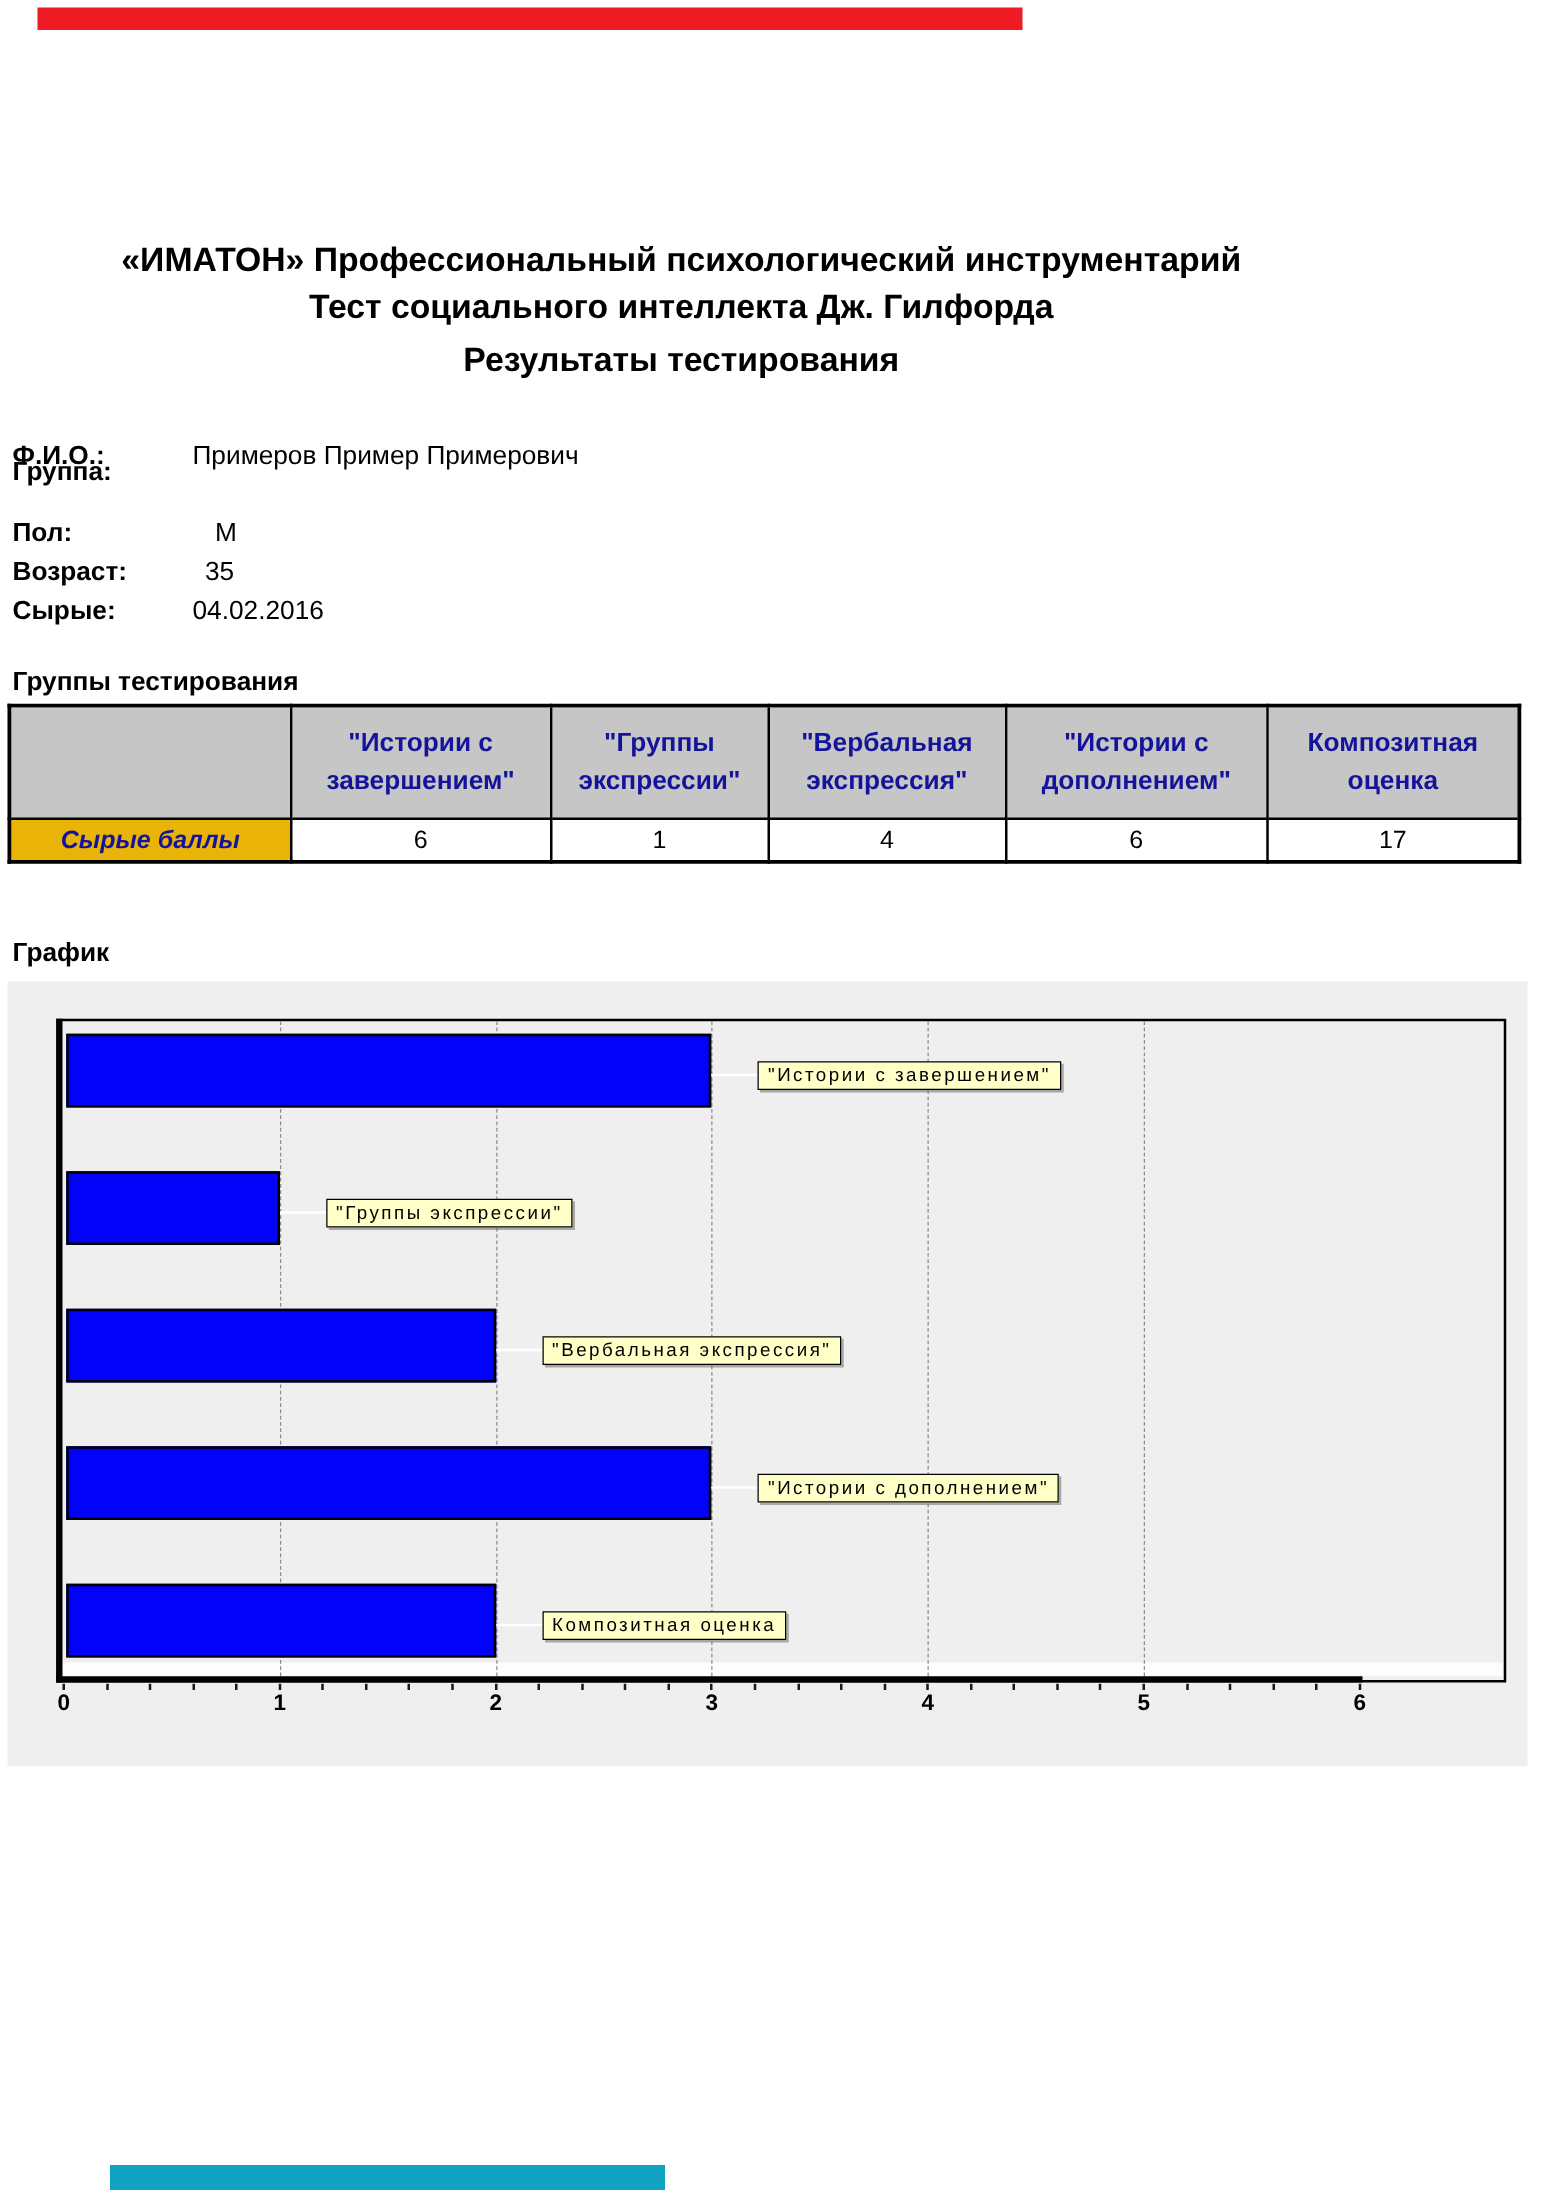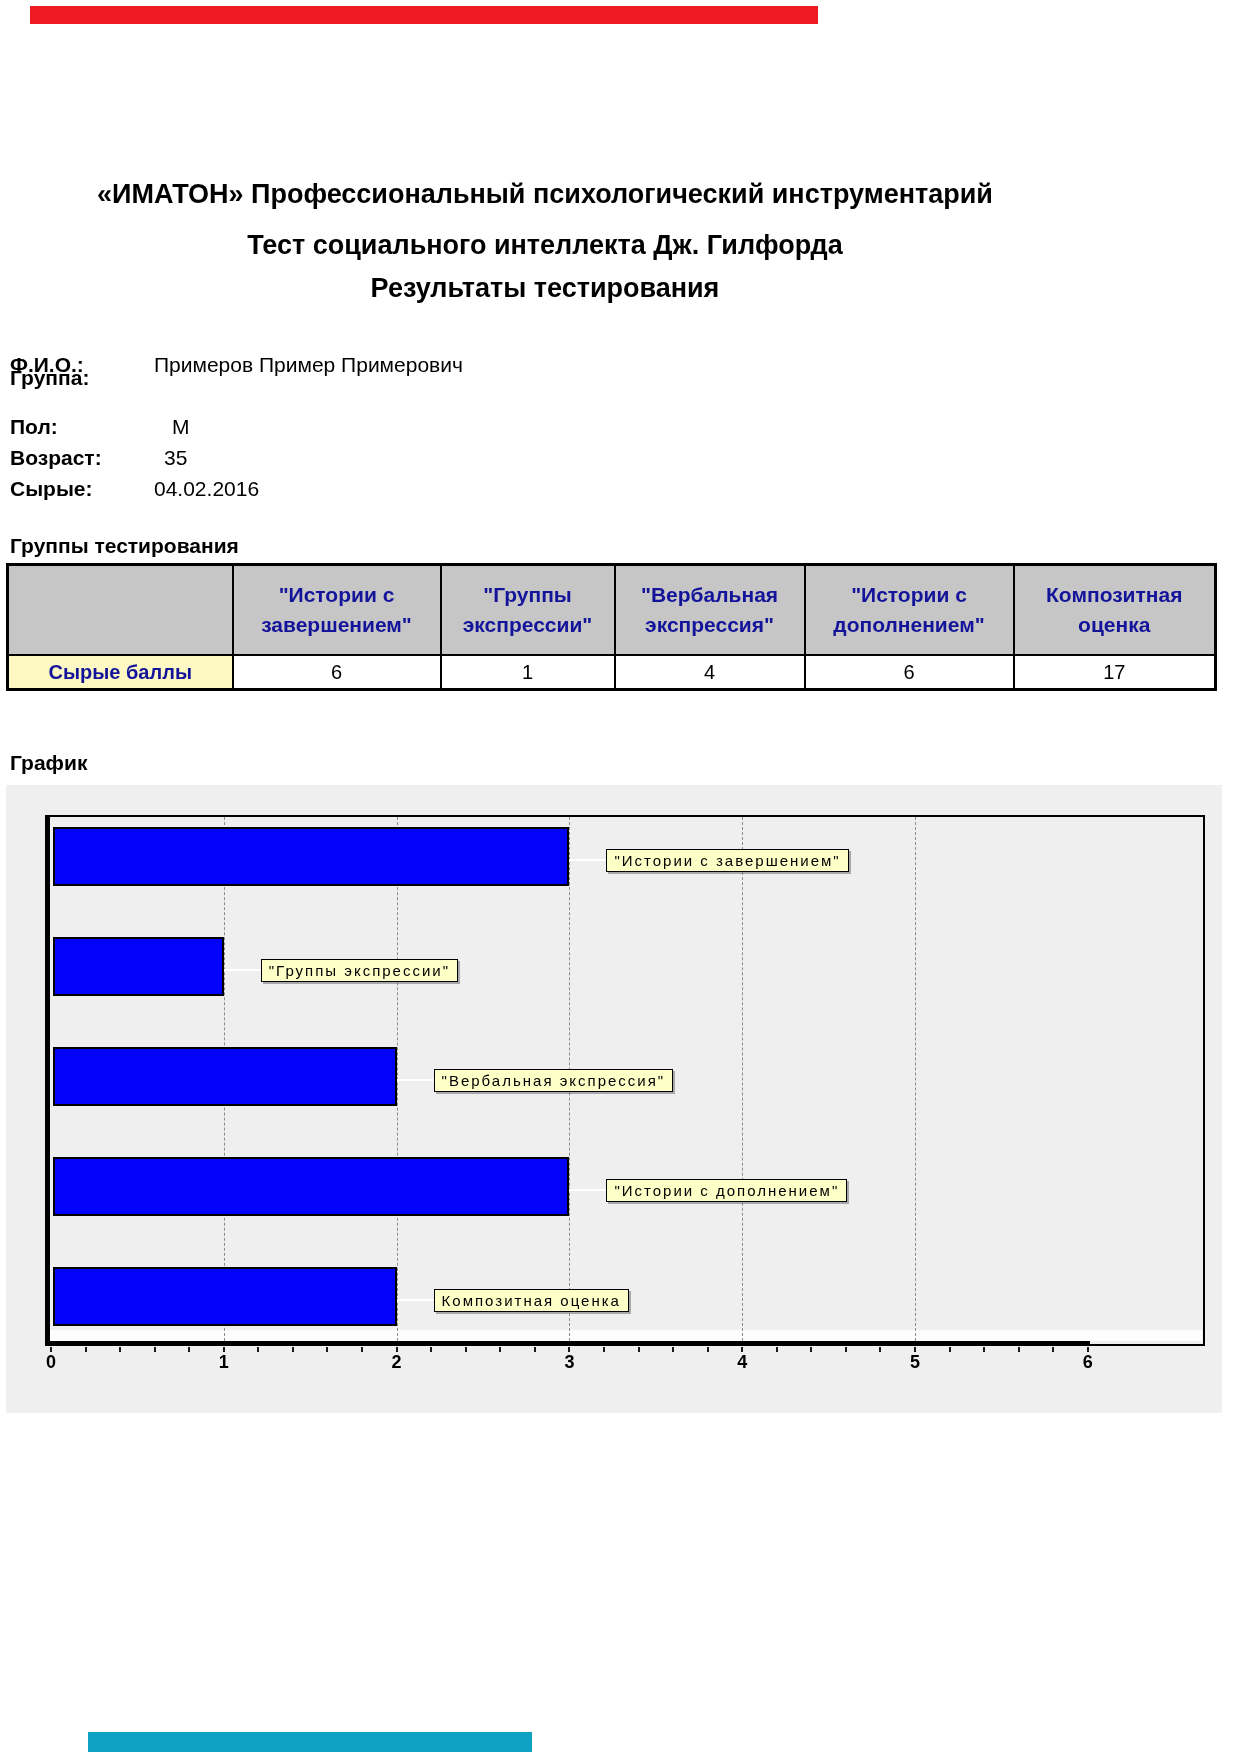--- a/index.html
+++ b/index.html
@@ -7,21 +7,21 @@
         font-family:"Liberation Sans","DejaVu Sans",sans-serif;color:#000;overflow:hidden;}
 
   
   .accent{position:absolute;}
   #top-accent{left:30px;top:6px;width:788px;height:18px;background:#ee1b24;}
   #bottom-accent{left:88px;top:1732px;width:444px;height:20px;background:#10a2c4;}
 
   
   .title-line{position:absolute;left:0;width:1090px;text-align:center;
               font-weight:bold;font-size:27px;line-height:32px;}
-  #title1{top:178px;text-align:center;} #title2{top:229px;} #title3{top:272px;}
+  #title1{top:192px;text-align:center;} #title2{top:229px;} #title3{top:272px;}
 
   
   .info-row{position:absolute;left:10px;height:28px;font-size:21px;line-height:28px;white-space:nowrap;}
   .info-row .lbl{font-weight:bold;}
   .info-row .val{position:absolute;top:0;font-weight:normal;margin-left:32px;}
   #info0{top:351px;} #info0 .val{left:112px;}
   #info1{top:364px;} #info1 .val{left:112px;}
   #info2{top:413px;} #info2 .val{left:130px;}
   #info3{top:444px;} #info3 .val{left:122px;}
   #info4{top:475px;} #info4 .val{left:112px;}
@@ -30,21 +30,21 @@
   #table-heading{top:533px;}
   #chart-heading{top:750px;}
 
   
   #data-table{position:absolute;left:6px;top:563px;border-collapse:collapse;table-layout:fixed;}
   #data-table td,#data-table th{border:2px solid #000;padding:0;overflow:hidden;}
   #data-table{border:3px solid #000;}
   #data-table th{background:#c6c6c6;color:#14149a;font-weight:bold;font-size:21px;
                  line-height:30px;height:88px;vertical-align:middle;text-align:center;padding:0 6px;}
   #data-table td{font-size:20px;text-align:center;vertical-align:middle;height:32px;background:#fff;}
-  #data-table td.rowlabel{background:#fef9c3;color:#14149a;font-weight:bold;}
+  #data-table td.rowlabel{background:#eab308;color:#14149a;font-weight:bold;font-style:italic;}
 
   
   #chart-panel{position:absolute;left:6px;top:785px;width:1216px;height:628px;background:#efefef;}
   #plot-box{position:absolute;left:45px;top:815px;width:1160px;height:531px;
             border:2px solid #000;box-sizing:border-box;}
   #axis-left{position:absolute;left:45px;top:815px;width:5px;height:531px;background:#000;}
   #axis-bottom{position:absolute;left:45px;top:1341px;width:1045px;height:5px;background:#000;}
   #white-strip{position:absolute;left:48px;top:1330px;width:1154px;height:11px;background:#fdfdfd;}
   .gridline{position:absolute;top:817px;height:524px;width:0;border-left:1px dashed #8c8c8c;}
   .bar{position:absolute;background:#0202f8;border:2px solid #000;box-sizing:border-box;height:59px;}

